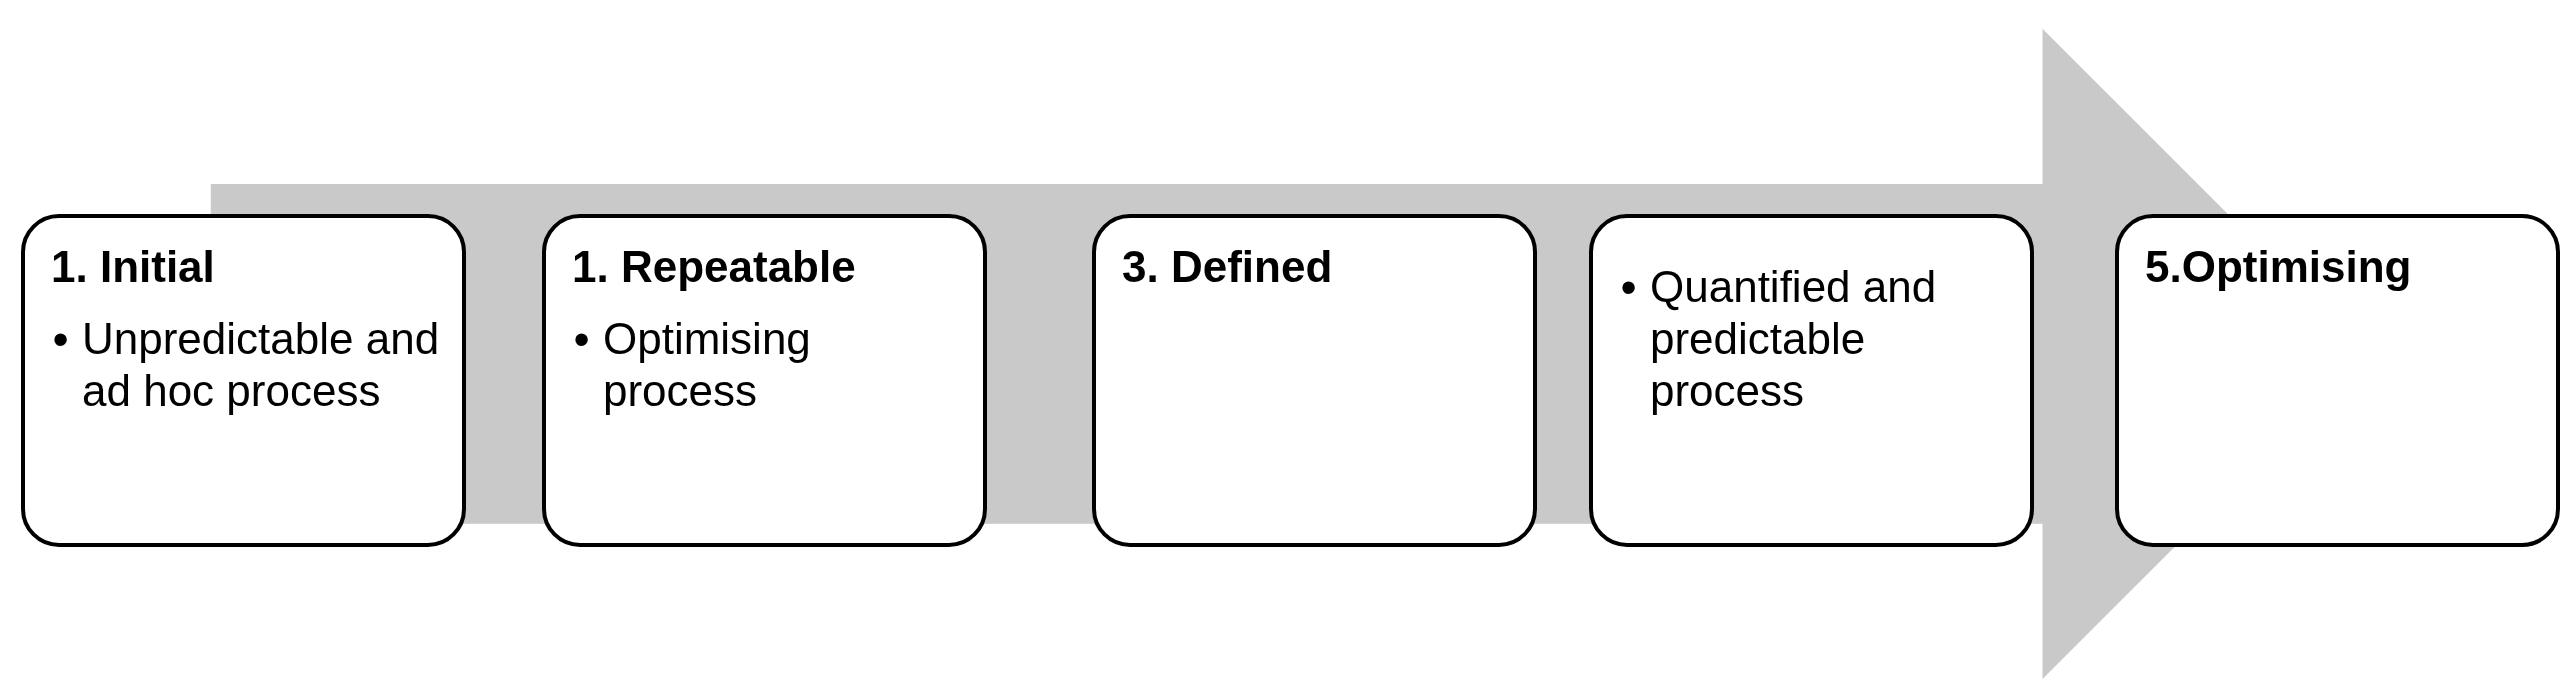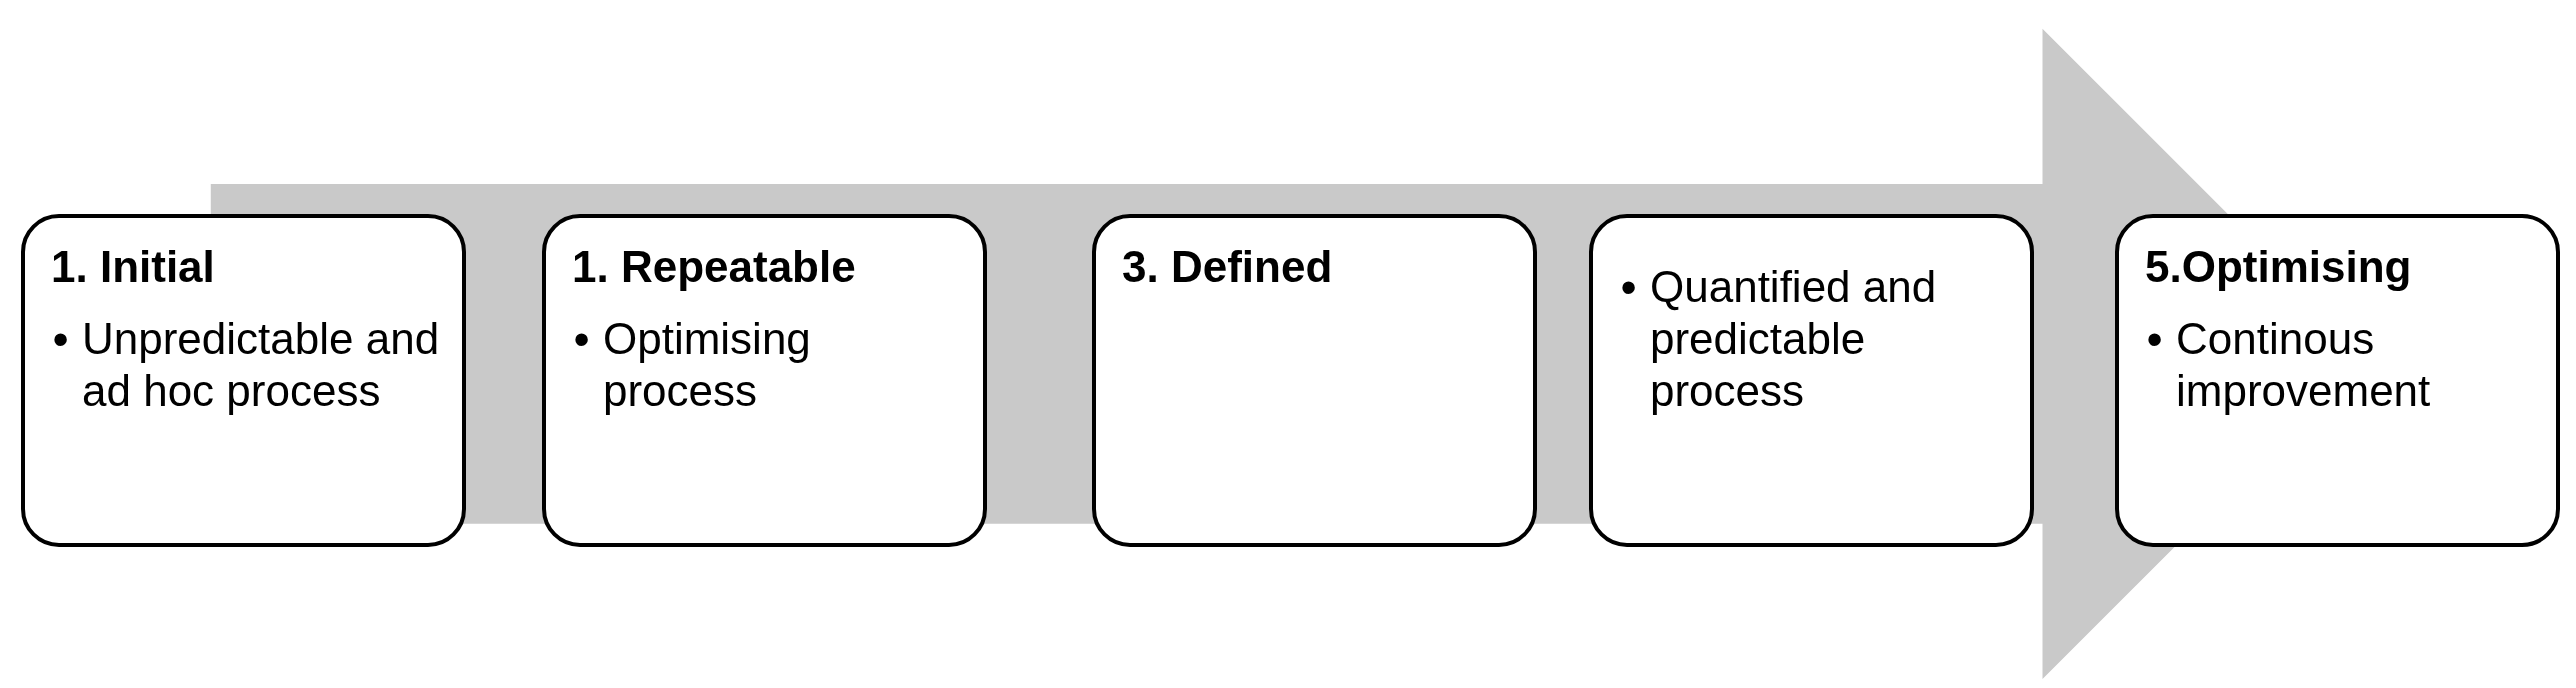--- a/index.html
+++ b/index.html
@@ -102,20 +102,17 @@
     </div>
 
     <div class="stage">
       <ul>
           <li>Quantified and predictable process</li>
         </ul>
     </div>
 
     <div class="stage">
       <div class="stage-title">5.Optimising</div>
-      <ul>
-          <li>Continous improvement</li>
-        </ul>
     </div>
   </div>
 
 </div>
 
 
 </body></html>

